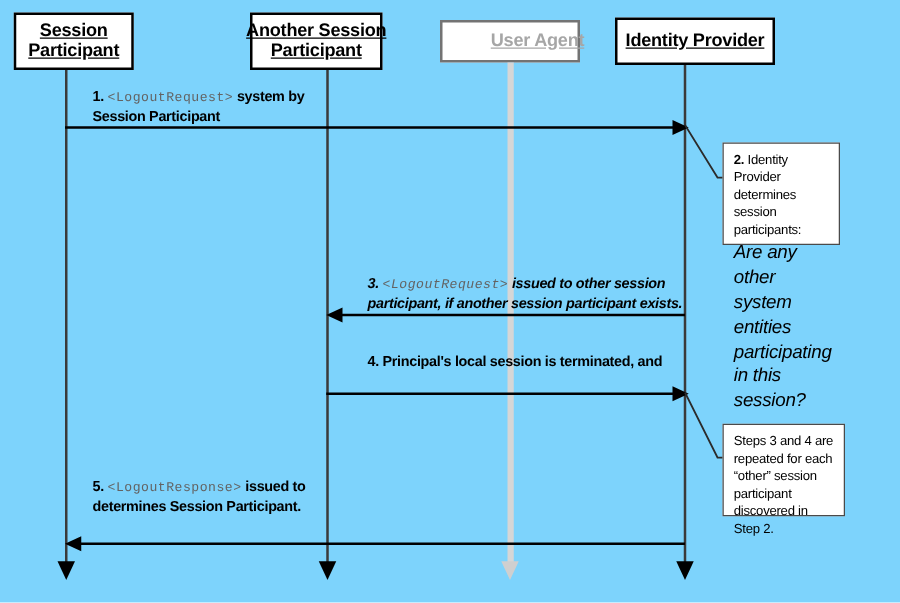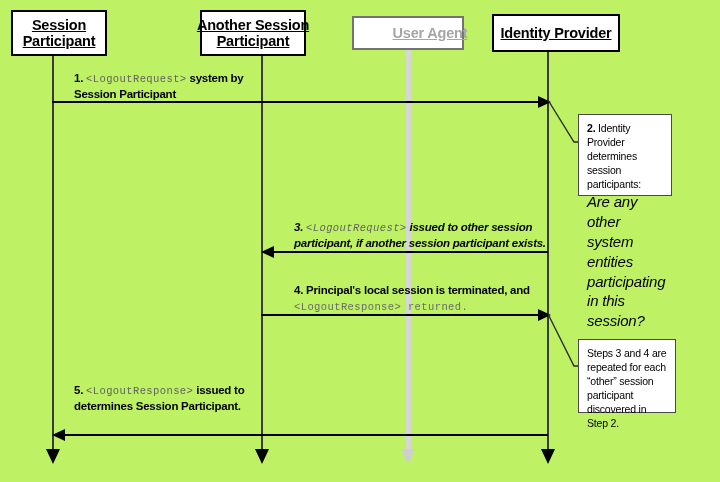--- a/index.html
+++ b/index.html
@@ -8,21 +8,21 @@
     background: #ffffff;
   }
   body {
     font-family: "Liberation Sans", sans-serif;
     -webkit-font-smoothing: antialiased;
   }
   #canvas {
     position: relative;
     width: 720px;
     height: 482px;
-    background: #bef264;
+    background: #7dd3fc;
     overflow: hidden;
   }
 
   
   .actor-box {
     position: absolute;
     box-sizing: border-box;
     border: 2px solid #000000;
     background: #ffffff;
     display: flex;
@@ -196,21 +196,20 @@
   <div class="msg-text" style="left:294px; top:220px; width:264px;font-style:italic;">
     <b>3.</b>
     <span class="mono">&lt;LogoutRequest&gt;</span><b> issued to other session</b><br>
     <b>participant, if another session participant exists.</b>
   </div>
   <div class="msg-line" style="left:272px; top:251px; width:276px;"></div>
   <div class="arrow-left" style="left:261px; top:246px;"></div>
 
   <div class="msg-text" style="left:294px; top:283px; width:264px;">
     <b>4.</b><b> Principal's local session is terminated, and</b><br>
-    <span class="mono-dark">&lt;LogoutResponse&gt; returned.</span>
   </div>
   <div class="msg-line" style="left:261px; top:314px; width:279px;"></div>
   <div class="arrow-right" style="left:538px; top:309px;"></div>
 
   <svg class="connector" style="left:540px; top:312px; width:48px; height:62px;">
     <polyline points="8,2 34,54 48,54" fill="none" stroke="#2b2b2b" stroke-width="1.4"></polyline>
   </svg>
 
   <div class="note-box" style="left:578px; top:339px; width:98px; height:74px;">
     <span>Steps 3 and 4 are repeated for each “other” session participant discovered in Step 2.</span>

